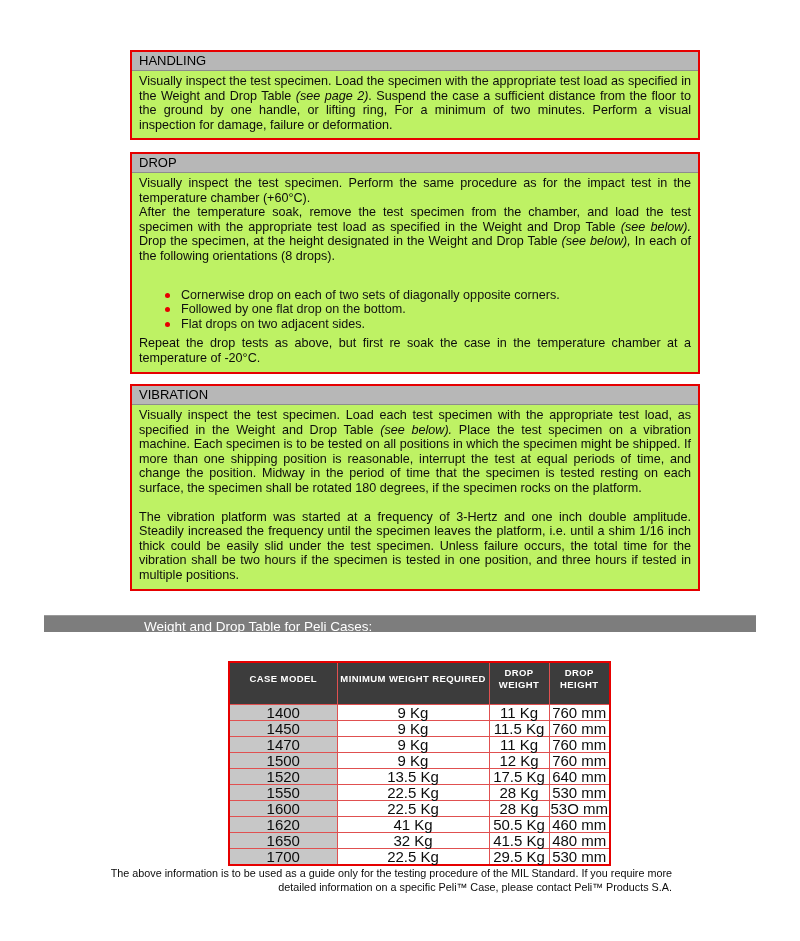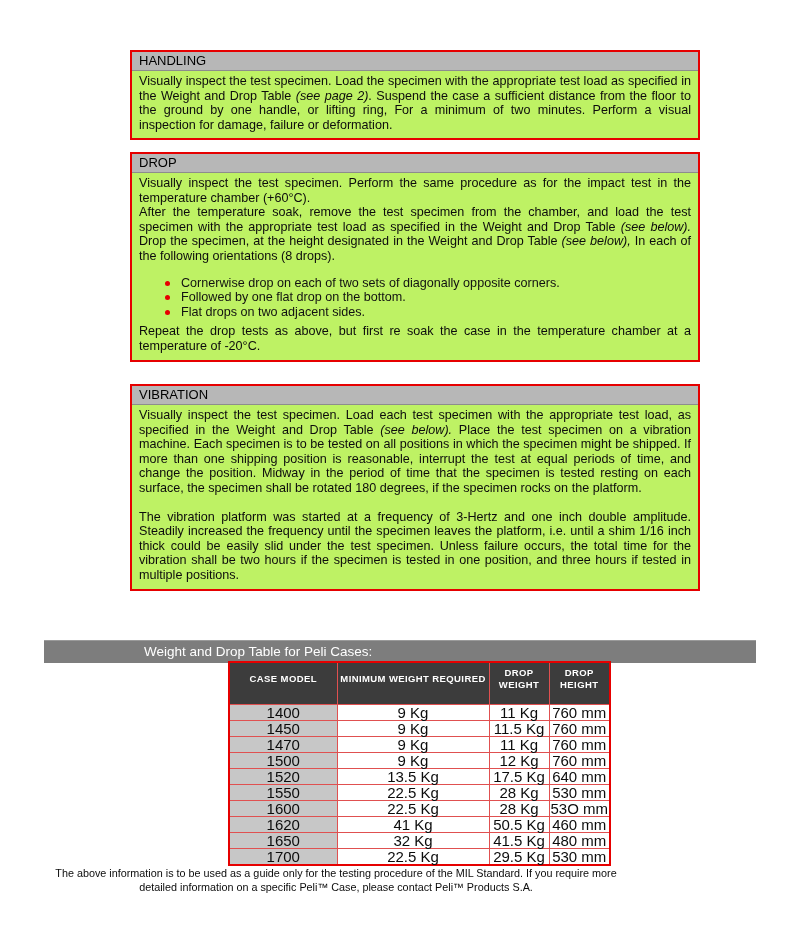--- a/index.html
+++ b/index.html
@@ -14,49 +14,49 @@
   .section-bar{
     background:#b7b7b7;border-bottom:1px solid #8d8d8d;
     font-size:13px;color:#000;padding:1px 7px 2px 7px;line-height:15px;
   }
   .section-body{padding:3px 7px 6px 7px;}
   .para{
     margin:0;font-size:12.6px;line-height:14.6px;text-align:justify;color:#0c0c0c;
   }
   .para.gap-top{margin-top:14px;}
   .para em{font-style:italic;}
-  ul.bullets{margin:12px 0 5px 0;padding:0 0 0 26px;list-style:none;}
+  ul.bullets{margin:24px 0 5px 0;padding:0 0 0 26px;list-style:none;}
   ul.bullets li{
     position:relative;font-size:12.6px;line-height:14.6px;padding-left:16px;text-align:left;
   }
   ul.bullets li::before{
     content:"";position:absolute;left:0;top:5px;width:5px;height:5px;border-radius:50%;
     background:#e60000;
   }
   .banner{
-    position:absolute;left:44px;top:640px;width:712px;height:23px;box-sizing:border-box;
+    position:absolute;left:44px;top:615px;width:712px;height:17px;box-sizing:border-box;
     background:#7d7d7d;border-top:1px solid #9a9a9a;
     color:#ffffff;font-size:13.5px;line-height:22px;padding-left:100px;
   }
   table.wd-table{
     position:absolute;left:228px;top:661px;width:381px;
     border-collapse:collapse;border:2px solid #e60000;table-layout:fixed;
   }
   table.wd-table th{
     background:#3c3c3c;color:#ffffff;font-size:9.5px;font-weight:bold;letter-spacing:.4px;
     border:1px solid #e05050;text-align:center;vertical-align:middle;
     padding:4px 0 13px 0;white-space:pre-line;line-height:12px;
   }
   table.wd-table td{
     font-size:15px;line-height:13px;text-align:center;border:1px solid #e05050;
     padding:1px 0;color:#0c0c0c;background:#ffffff;
   }
   table.wd-table td.model{background:#c7c7c7;}
   .footer-note{
-    position:absolute;left:0;top:866px;width:672px;text-align:center;
+    position:absolute;left:0;top:866px;width:672px;text-align:right;
     font-size:10.8px;line-height:14px;color:#0c0c0c;
   }
 </style>
 </head>
 <body>
 
 <div id="sections">
     <div class="section-box" style="top: 50px;">
       <div class="section-bar">HANDLING</div>
       <div class="section-body">

